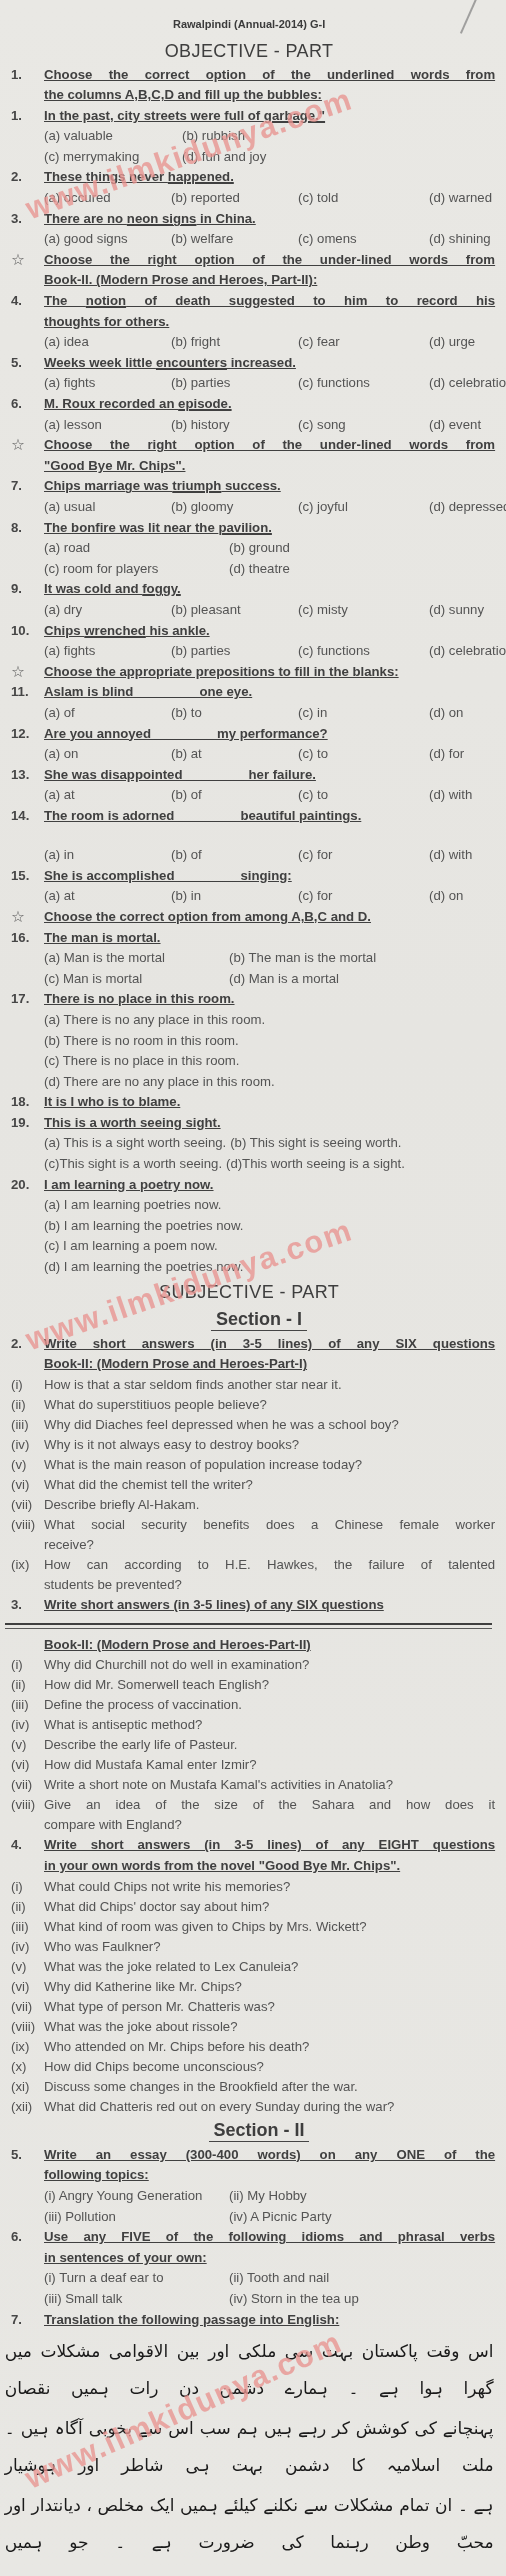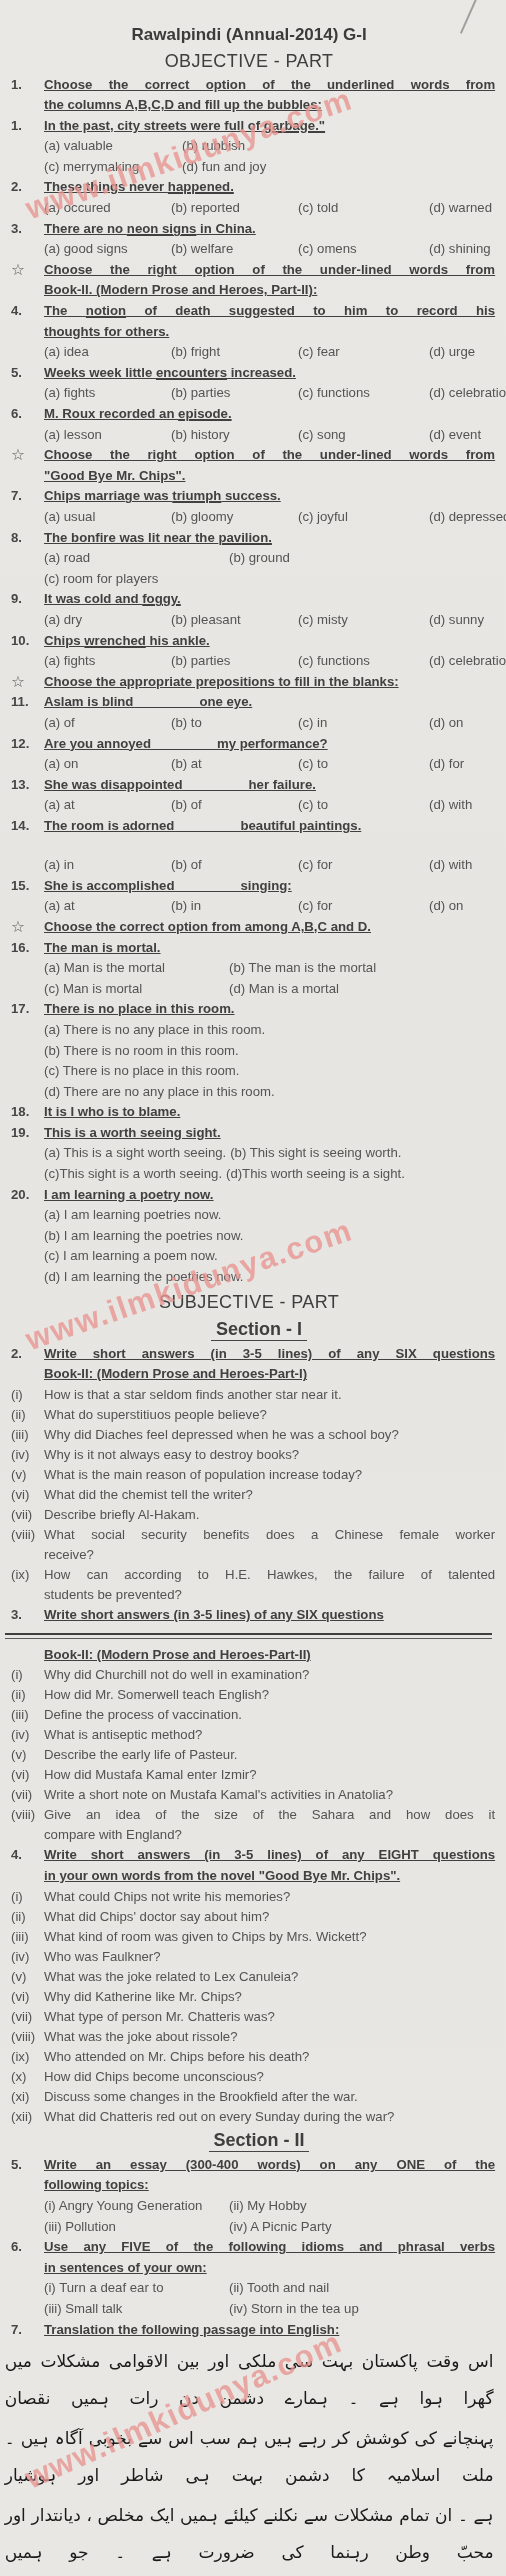--- a/index.html
+++ b/index.html
@@ -1,21 +1,21 @@
 <!DOCTYPE html>
 <html style="font-size:12.5px"><head>
 <meta charset="utf-8">
 <style>
   html,body{margin:0;padding:0;background:#9a9a9a;}
   .page{position:relative;width:506px;height:2576px;margin:0 auto;overflow:hidden;
         background:linear-gradient(180deg,#e9e8e4 0%,#e6e5e1 40%,#e8e7e3 100%);
         font-family:"Liberation Sans",sans-serif;color:#4a4a4a;}
   .doc{position:absolute;left:0;top:0;right:0;padding:3.1px 7.8px 0 0;z-index:2;}
   .c{text-align:center;}
-  .title{font-size:17px;font-weight:700;color:#3b3b3b;line-height:23.4px;margin-top:20px;}
+  .title{font-size:11px;font-weight:700;color:#3b3b3b;line-height:23.4px;margin-top:10px;}
   .part{font-size:18px;font-weight:400;color:#3e3e3e;line-height:28px;letter-spacing:0.4px;}
   .sec{font-size:18px;font-weight:700;color:#3e3e3e;line-height:25px;margin:1.6px 0 1.6px;}
   .secline{border-bottom:1.9px solid #454545;padding:0 4.7px 0.8px;margin-left:20px;}
   .rrow{display:flex;line-height:20.6px;font-size:13.2px;}
   .sub{line-height:20px;}
   .mk{flex:0 0 44px;padding-left:11px;box-sizing:border-box;font-weight:700;color:#464646;}
   .mk.rm{font-weight:400;color:#525252;}
   .mk.st{font-weight:400;font-size:15.6px;color:#5d5d5d;}
   .bd{flex:1 1 auto;min-width:0;padding-right:3.1px;}
   .ln{color:#535353;}
@@ -160,20 +160,21 @@
         </div>
       </div>
       <div class="rrow">
         <span class="mk">8.</span>
         <div class="bd">
           <div class="b ln">The bonfire was lit near the <span class="u">pavilion.</span></div>
           <div class="opts col2b">
             <span class="opt">(a) road</span>
             <span class="opt">(b) ground</span>
             <span class="opt">(c) room for players</span>
+            <span class="opt">(d) theatre</span>
           </div>
         </div>
       </div>
       <div class="rrow">
         <span class="mk">9.</span>
         <div class="bd">
           <div class="b ln">It was cold and <span class="u">foggy.</span></div>
           <div class="opts row4">
             <span class="opt">(a) dry</span>
             <span class="opt">(b) pleasant</span>

